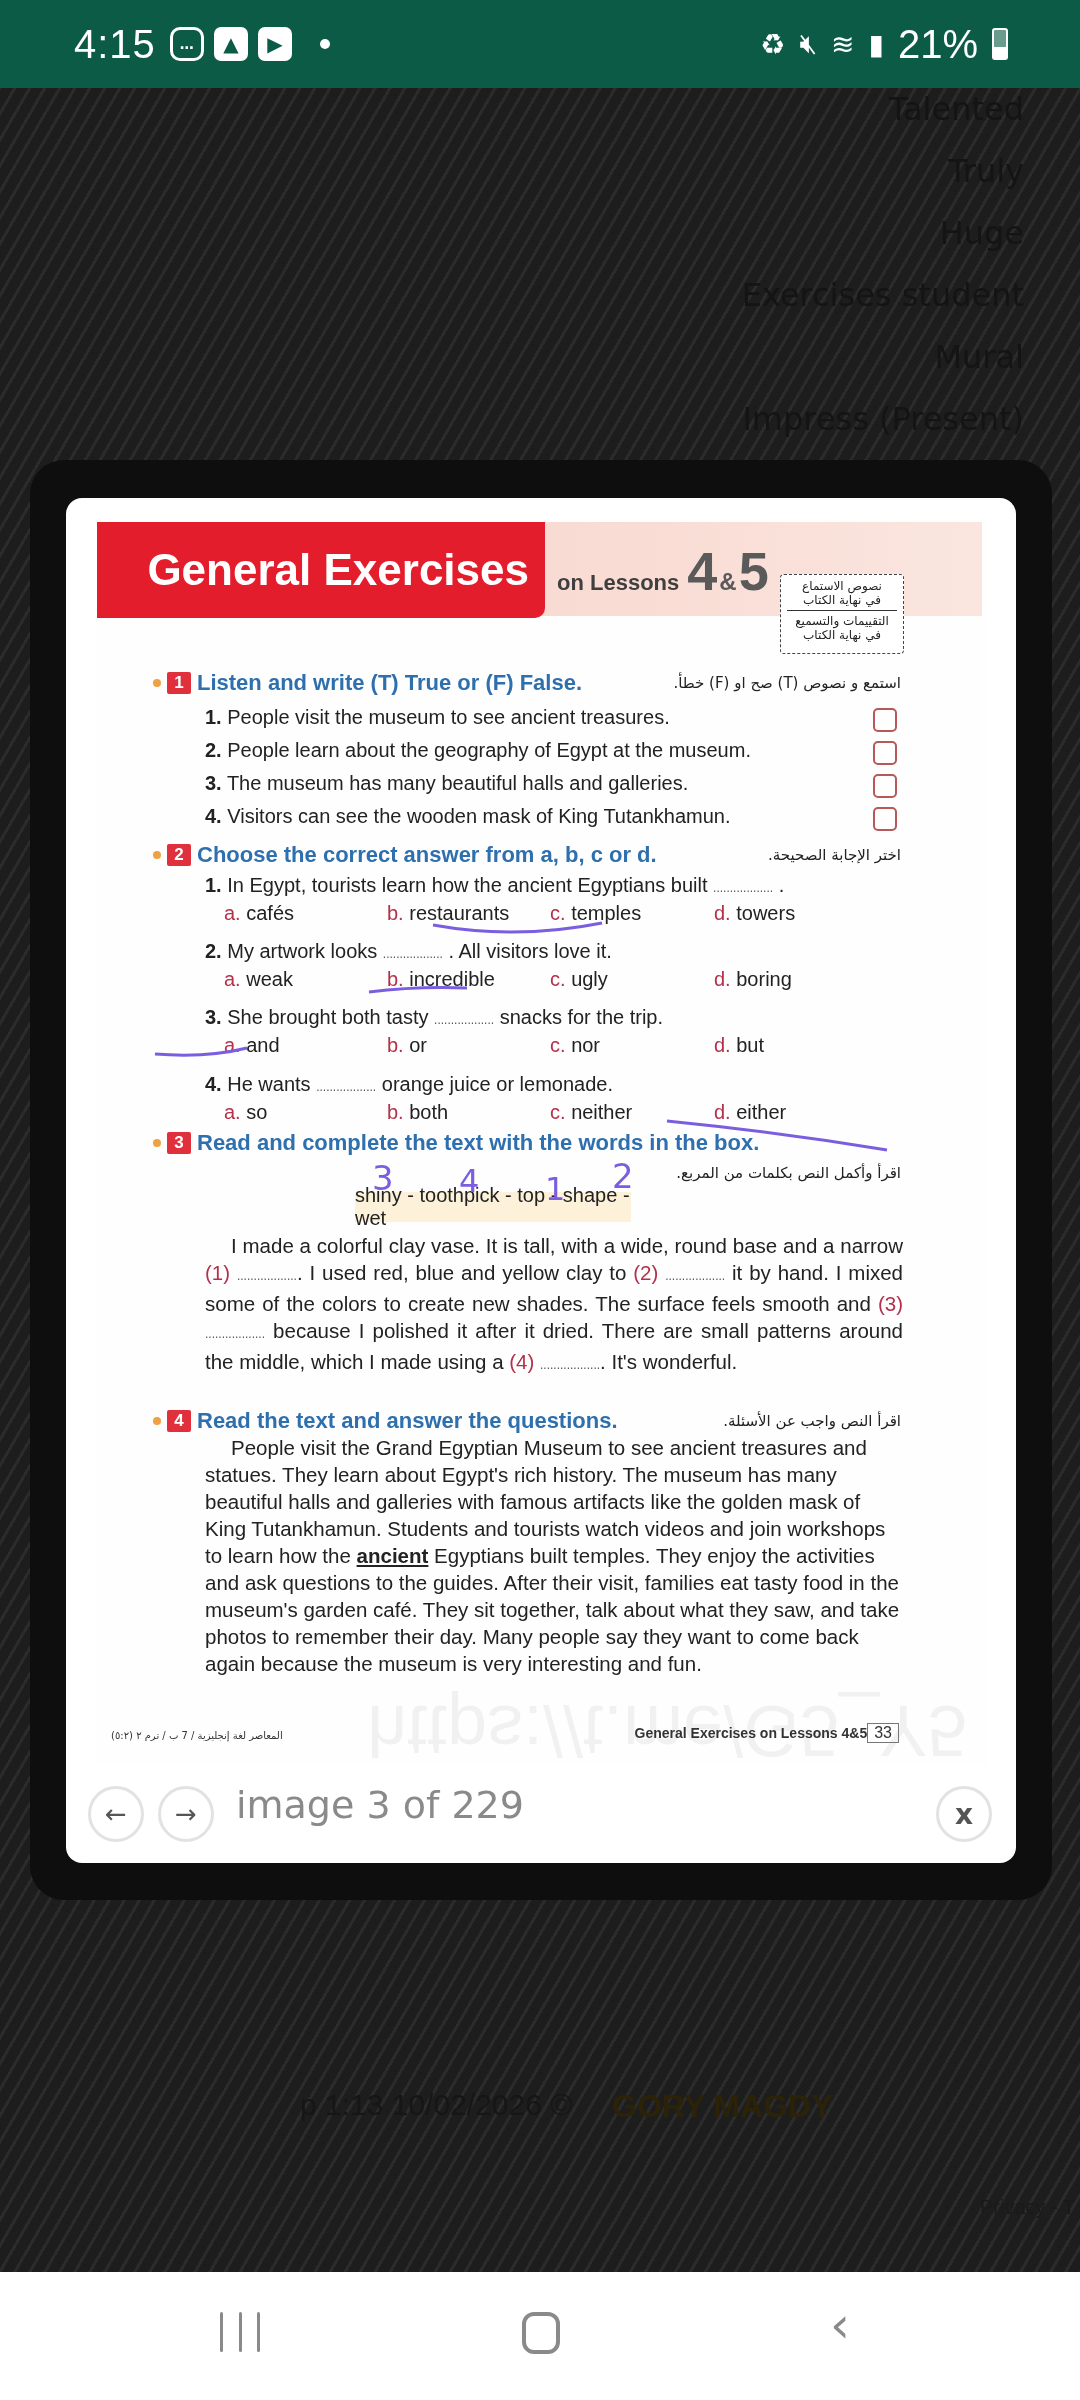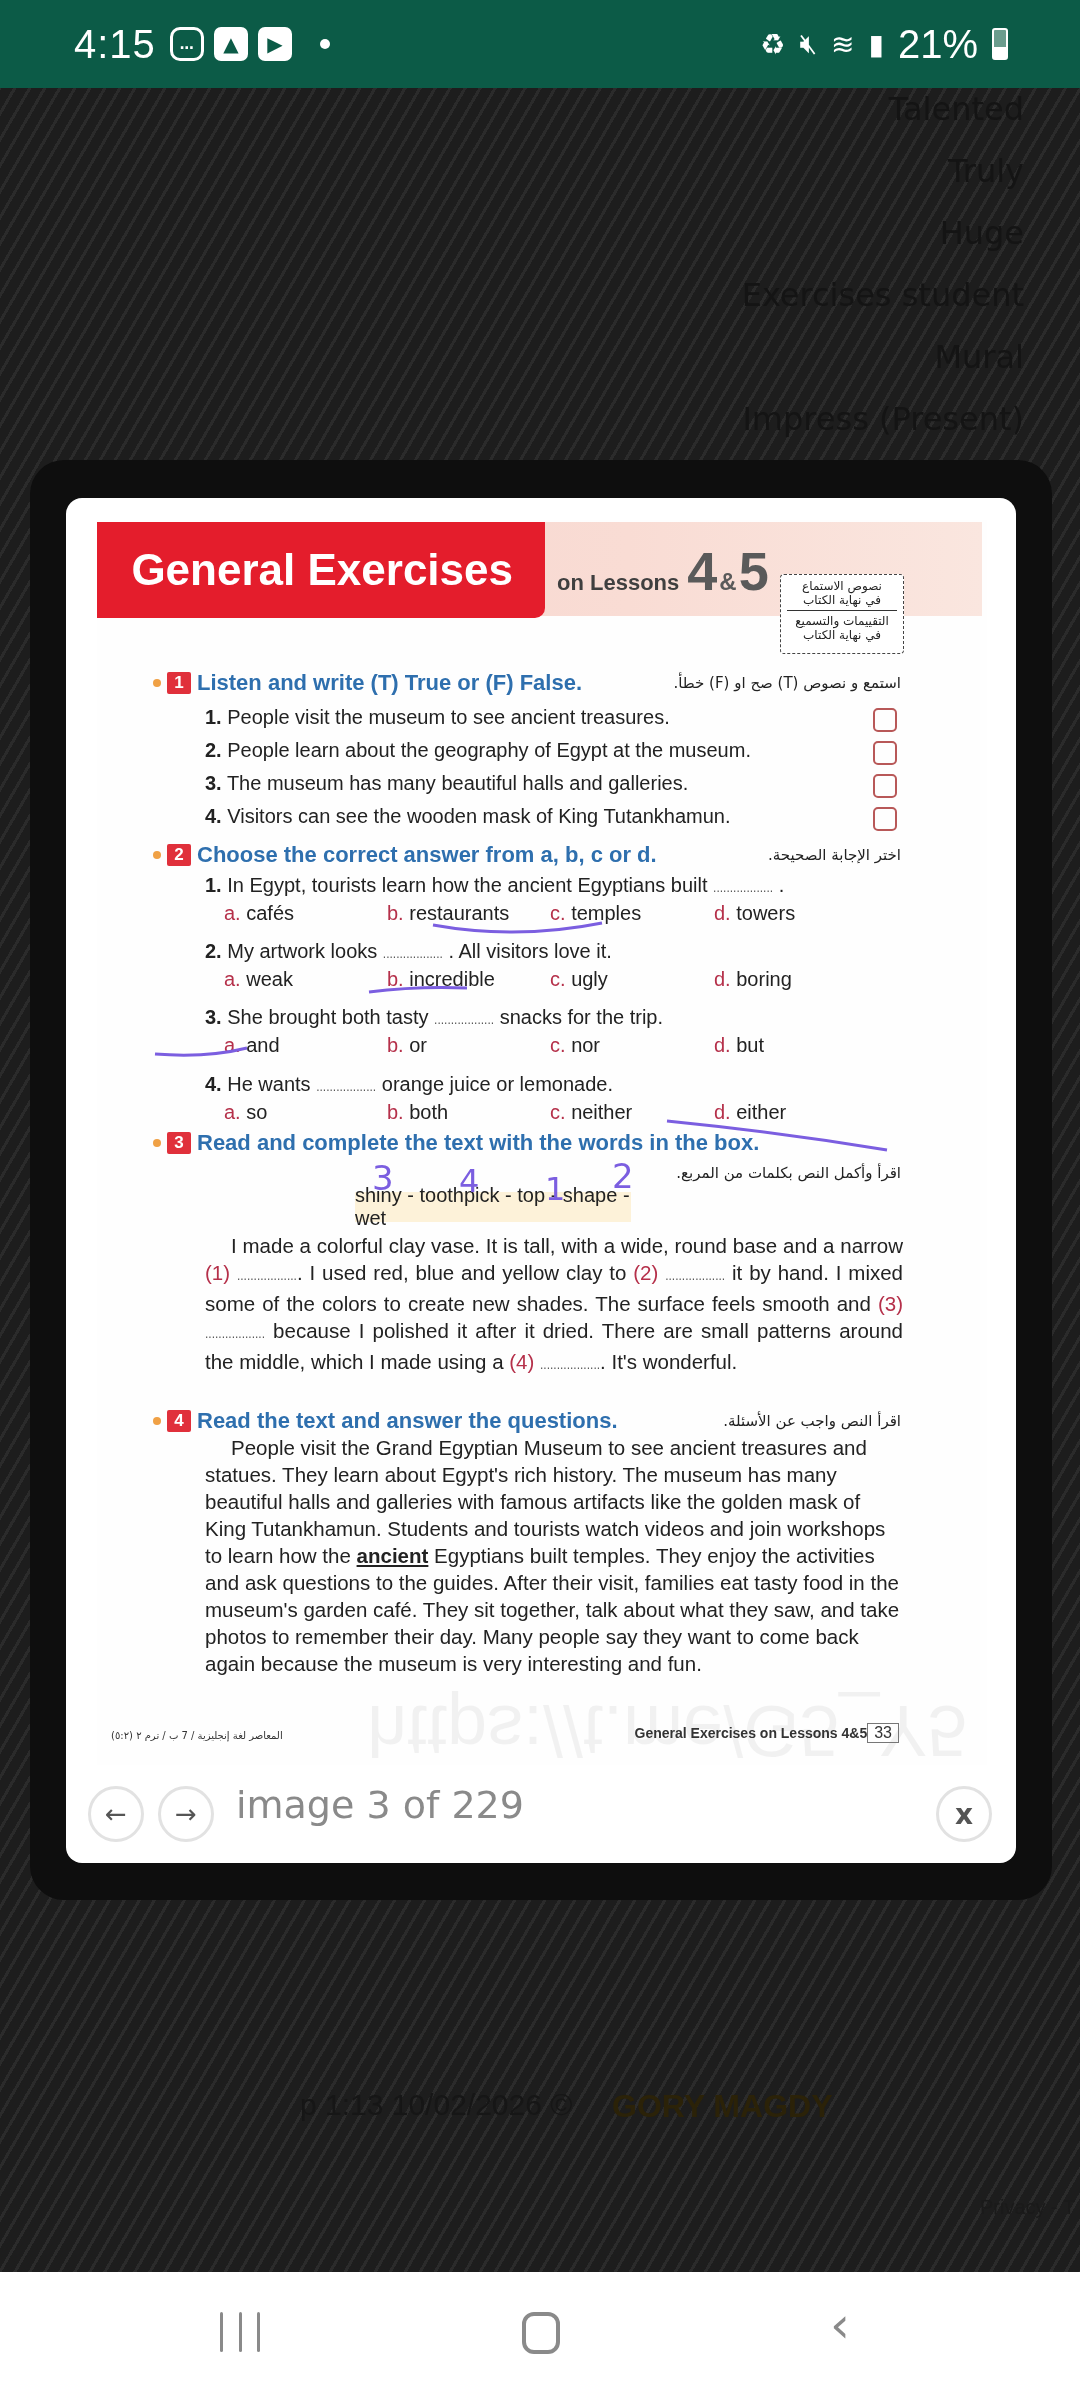--- a/index.html
+++ b/index.html
@@ -44,21 +44,21 @@
     background: #fefefe; overflow: hidden;
   }
   .header-strip {
     position: absolute; left: 0; top: 2px; width: 885px; height: 94px;
     background: linear-gradient(90deg, #f6d5cf 0%, #f9dcd4 60%, #fae6df 100%);
   }
   .header-red {
     position: absolute; left: 0; top: 2px; width: 448px; height: 96px;
     background: #e41d2c; border-radius: 0 0 10px 0;
     color: #fff; font-family: "Liberation Sans", sans-serif; font-weight: bold;
-    font-size: 44px; display: flex; align-items: center; justify-content: flex-end; padding-right: 32px;
+    font-size: 44px; display: flex; align-items: center; justify-content: flex-end; padding-right: 16px;
   }
   .header-lessons { position: absolute; left: 460px; top: 20px; display: flex; align-items: baseline; color: #4a4a4a; font-family: "Liberation Sans", sans-serif; font-weight: bold; }
   .hl-text { font-size: 22px; color: #3f3f3f; margin-right: 8px; }
   .hl-num { font-size: 54px; color: #5a5a5a; }
   .hl-amp { font-size: 24px; color:#5a5a5a; margin: 0 2px; }
   .header-arabic-box {
     position: absolute; left: 683px; top: 54px; width: 124px; height: 80px;
     border: 1px dashed #444; border-radius: 4px; background: #fff;
     font-size: 12px; color: #222; text-align: center; direction: rtl; line-height: 14px; padding-top: 4px;
   }

